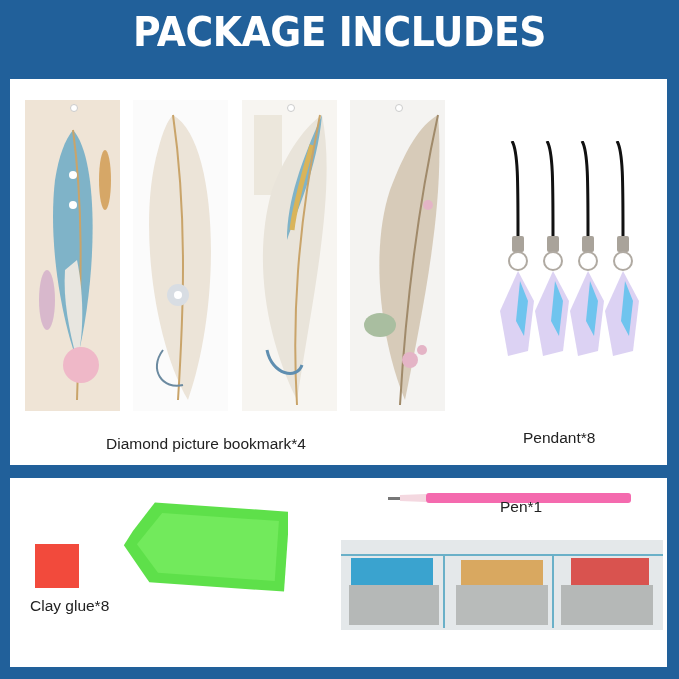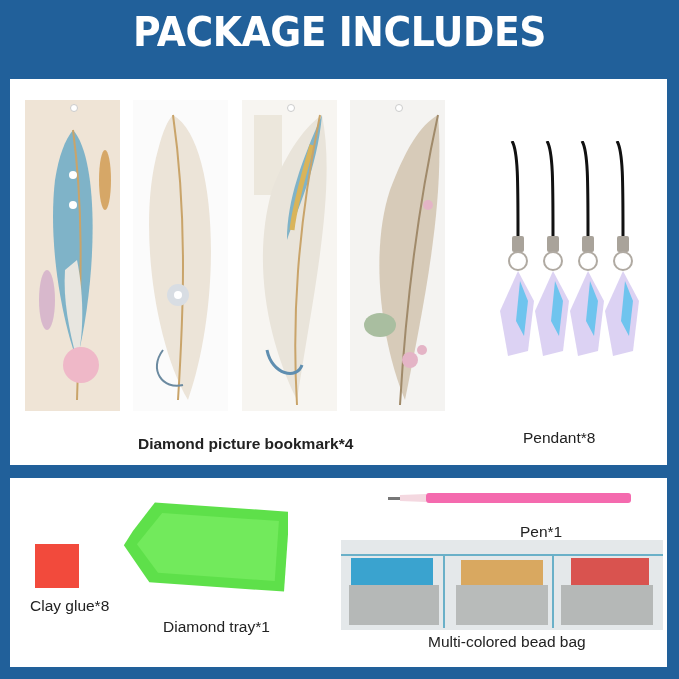--- a/index.html
+++ b/index.html
@@ -63,21 +63,21 @@
       <path d="M88 15 C95 100 75 200 55 300 C30 240 20 150 40 90 C55 50 70 25 88 15Z" fill="#d7cbb9"></path>
       <path d="M88 15 C65 120 55 220 50 305" stroke="#a08a6a" stroke-width="2" fill="none"></path>
       <ellipse cx="30" cy="225" rx="16" ry="12" fill="#a9bea0"></ellipse>
       <circle cx="60" cy="260" r="8" fill="#e4b4c6"></circle>
         <circle cx="72" cy="250" r="5" fill="#e4b4c6"></circle>
       <circle cx="78" cy="105" r="5" fill="#e4b4c6"></circle>
     </svg>
     <div class="hole"></div>
   </div>
 
-  <div class="caption" style="left:128px;top:356px;font-weight:bold;">Diamond picture bookmark*4</div>
+  <div class="caption" style="left:96px;top:356px;">Diamond picture bookmark*4</div>
 
   <div class="pendant" style="left:488px;">
     <svg viewBox="0 0 40 225">
       <path d="M14 0 C20 10 20 40 20 95" stroke="#111" stroke-width="3" fill="none"></path>
       <rect x="14" y="95" width="12" height="16" rx="2" fill="#a9a39a"></rect>
       <circle cx="20" cy="120" r="9" fill="none" stroke="#b0aaa2" stroke-width="2"></circle>
       <path d="M20 130 L36 160 L30 210 L10 215 L2 170Z" fill="#d8cdf2" opacity="0.9"></path>
       <path d="M22 140 L30 160 L26 195 L18 180Z" fill="#6fc4ee"></path>
     </svg>
   </div>
@@ -113,35 +113,33 @@
 </div>
 
 <div class="panel" id="bottom-panel">
   <div class="glue"></div>
   <div class="caption" style="left:20px;top:119px;">Clay glue*8</div>
 
   <svg class="tray" width="166" height="100" viewBox="0 0 166 100">
     <path d="M30 5 L165 5 L165 85 L30 85 L2 50 L10 35Z" fill="#5ee04a" transform="rotate(4 83 45)"></path>
     <path d="M38 15 L155 15 L155 75 L38 75 L15 48Z" fill="#72ea5c" transform="rotate(4 83 45)"></path>
   </svg>
-  <div class="caption" style="left:153px;top:140px;">Diamond tray*1</div>
 
   <svg class="pen" width="245" height="14" viewBox="0 0 245 14">
     <rect x="0" y="6" width="14" height="3" fill="#777"></rect>
     <path d="M12 4 L38 3 L38 11 L12 10Z" fill="#f4d8e0"></path>
     <rect x="38" y="2" width="205" height="10" rx="3" fill="#f46aae"></rect>
   </svg>
-  <div class="caption" style="left:490px;top:45px;margin-left:20px;">Pen*1</div>
+  <div class="caption" style="left:490px;top:20px;">Pen*1</div>
 
   <svg class="bag" viewBox="0 0 322 90">
     <rect x="0" y="0" width="322" height="90" fill="#e4e8ea"></rect>
     <rect x="10" y="18" width="82" height="30" fill="#3aa3cf"></rect>
     <rect x="120" y="20" width="82" height="28" fill="#d9a860"></rect>
     <rect x="230" y="18" width="78" height="30" fill="#d9534f"></rect>
     <rect x="8" y="45" width="90" height="40" fill="#b5b8b7"></rect>
     <rect x="115" y="45" width="92" height="40" fill="#b8bbba"></rect>
     <rect x="220" y="45" width="92" height="40" fill="#b5b8b7"></rect>
     <line x1="0" y1="15" x2="322" y2="15" stroke="#6ab0c8" stroke-width="2"></line>
     <line x1="103" y1="15" x2="103" y2="88" stroke="#6ab0c8" stroke-width="2"></line>
     <line x1="212" y1="15" x2="212" y2="88" stroke="#6ab0c8" stroke-width="2"></line>
   </svg>
-  <div class="caption" style="left:418px;top:155px;">Multi-colored bead bag</div>
 </div>
 
 </body></html>

